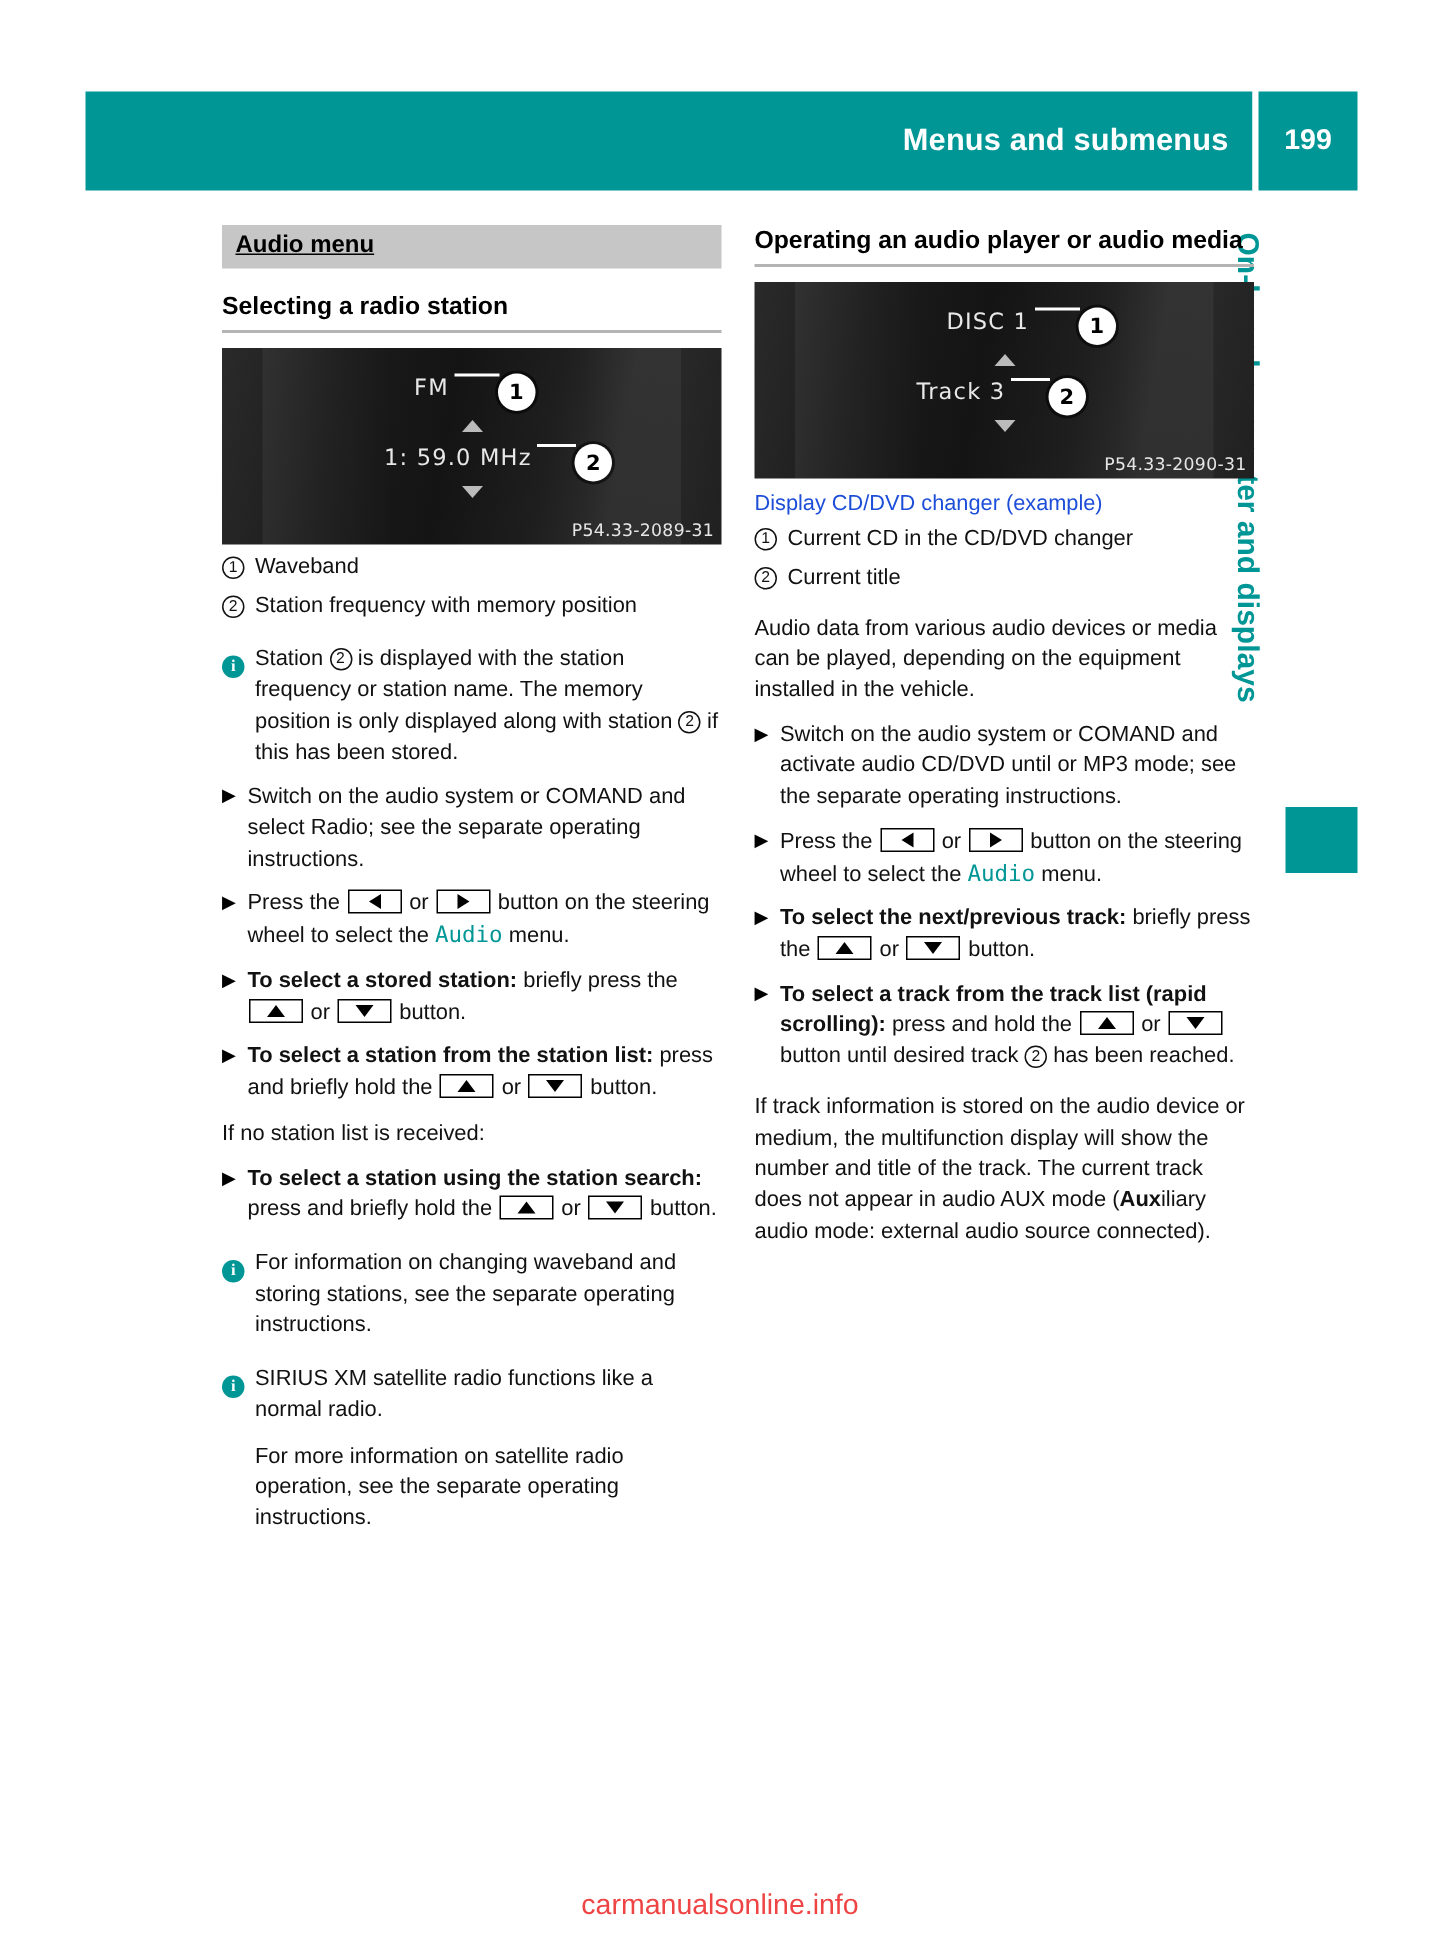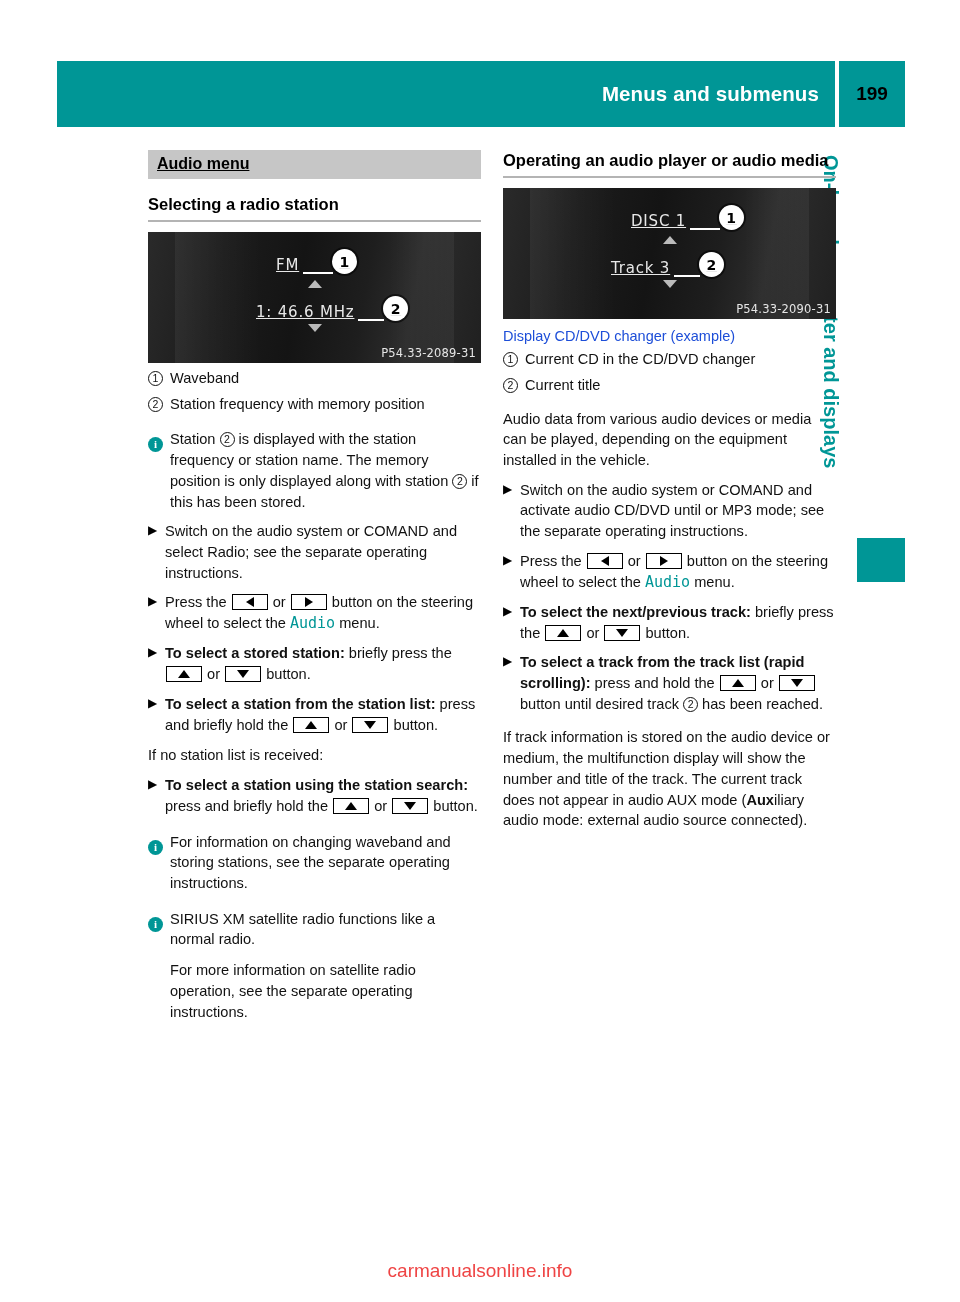--- a/index.html
+++ b/index.html
@@ -26,21 +26,21 @@
   }
   .header-title {
     color: #ffffff; font-size: 20.5px; font-weight: bold;
     letter-spacing: .1px;
   }
   .header-gap { width: 4px; height: 66px; background: #ffffff; }
   .header-page-box {
     background: #009696; width: 66px; height: 66px;
     display: flex; align-items: center; justify-content: center;
   }
-  .header-page-num { color: #000000; font-size: 19px; font-weight: bold; }
+  .header-page-num { color: #ffffff; font-size: 19px; font-weight: bold; }
 
   
   .side-label {
     position: absolute;
     left: 842px; top: 155px;
     width: 300px;
     transform-origin: left top;
     transform: rotate(90deg) translateX(0);
     color: #009696; font-size: 20px; font-weight: bold;
     white-space: nowrap;
@@ -82,24 +82,23 @@
   }
   .display-img .glow {
     position: absolute; left: 8%; top: 0; width: 26%; height: 100%;
     background: linear-gradient(90deg, rgba(255,255,255,.055), rgba(255,255,255,0));
   }
   .display-img .glow2 {
     position: absolute; left: 72%; top: 0; width: 20%; height: 100%;
     background: linear-gradient(270deg, rgba(255,255,255,.05), rgba(255,255,255,0));
   }
   .scr-row {
-    position: absolute; display: flex; align-items: flex-end;
+    position: absolute; display: flex; align-items: flex-start;
     color: #e8e8e8; font-size: 15px; letter-spacing: .8px;
     white-space: nowrap;
-    text-decoration: underline;
   }
   .scr-row.r1 { left: 128px; top: 17px; }
   .scr-row.r2 { left: 108px; top: 64px; }
   .leader {
     display: inline-block; height: 2px; background: #ffffff;
     margin: 0 0 0 4px;
   }
   .leader.l1 { width: 30px; }
   .leader.l2 { width: 26px; }
   .marker {
@@ -236,21 +235,21 @@
       <div class="glow"></div>
       <div class="glow2"></div>
       <div class="caret up"></div>
       <div class="caret down"></div>
       <div class="scr-row r1">
         <span>FM</span>
         <span class="leader l1"></span>
         <span class="marker">1</span>
       </div>
       <div class="scr-row r2">
-        <span>1: 46.6 MHz</span>
+        <span>1: 59.0 MHz</span>
         <span class="leader l2"></span>
         <span class="marker">2</span>
       </div>
       <div class="img-code">P54.33-2089-31</div>
     </div>
 
     <div class="legend-item">
       <span class="lg-mark"><span class="cnum">1</span></span>
       <span class="lg-text">Waveband</span>
     </div>

